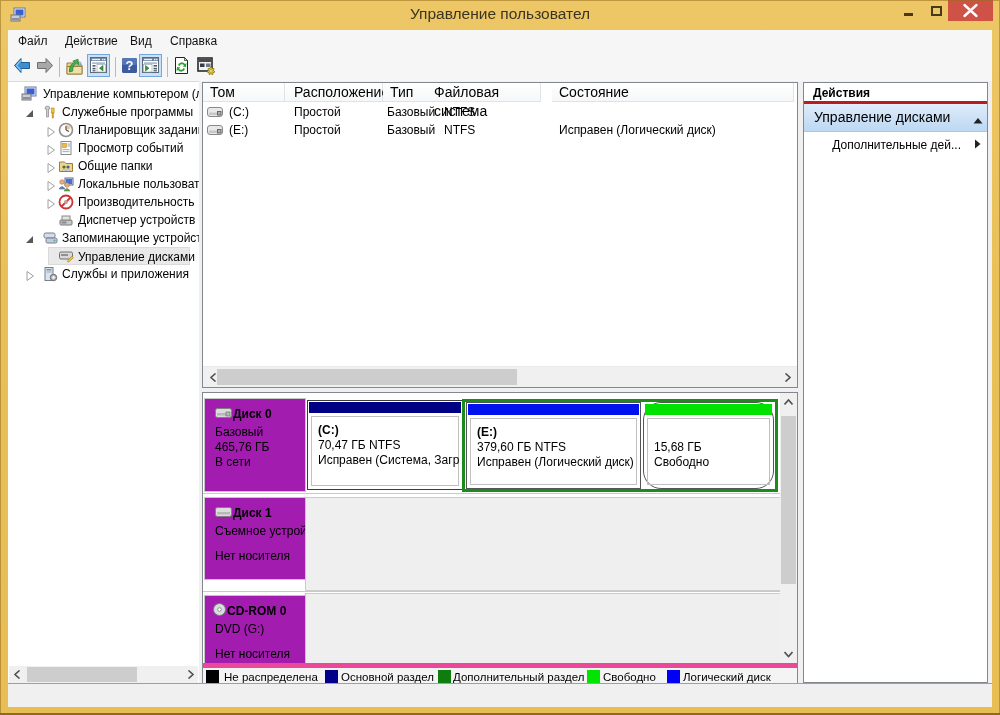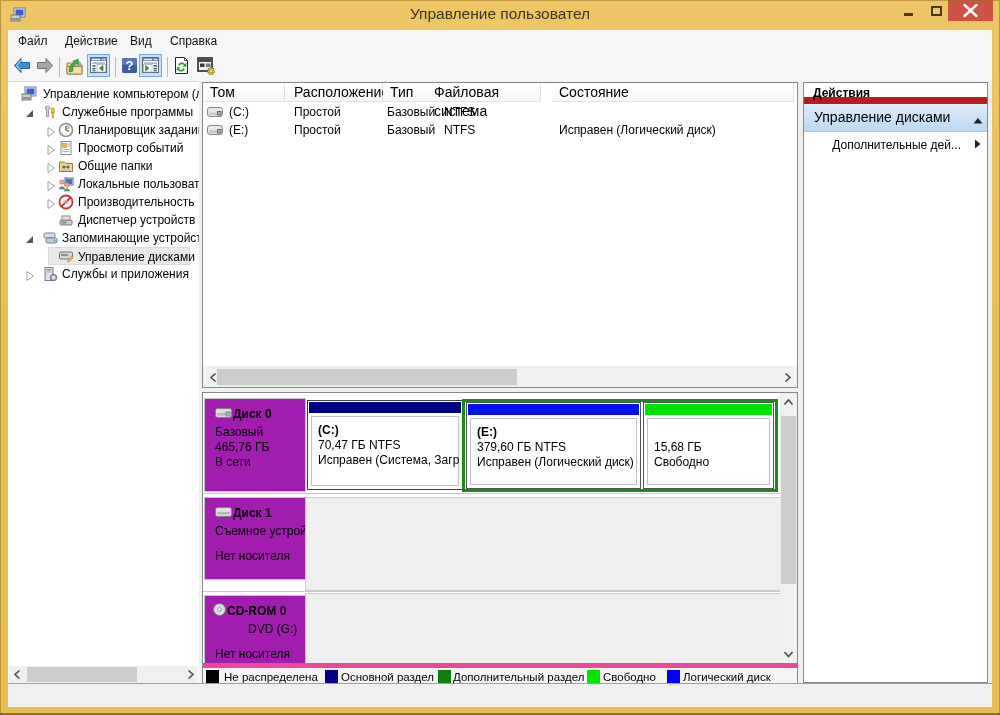--- a/index.html
+++ b/index.html
@@ -45,21 +45,21 @@
   .pstripe{position:absolute;left:1px;top:1px;right:1px;height:11px;}
   .pinner{position:absolute;left:3px;top:15px;right:3px;bottom:3px;border:1px solid #c0c0c0;}
   .ptxt{position:absolute;left:10px;top:22px;line-height:15px;white-space:nowrap;overflow:hidden;}
   
   #legend{left:203px;top:663px;width:594px;height:19px;background:#f4f4f4;border-top:5px solid #ec4899;}
   .lg-sq{position:absolute;top:2px;width:13px;height:13px;}
   .lg-tx{position:absolute;top:3px;font-size:11.5px;}
   
   #actions{left:803px;top:82px;width:185px;height:601px;background:#fff;border:1px solid #828790;box-sizing:border-box;}
   #act-head{position:absolute;left:0;top:0;width:100%;height:21px;line-height:21px;font-weight:bold;
-            border-bottom:7px solid #b91c1c;padding-left:9px;box-sizing:border-box;}
+            border-bottom:3px solid #b91c1c;padding-left:9px;box-sizing:border-box;}
   #act-blue{position:absolute;left:0;top:21px;width:100%;height:28px;line-height:27px;
             background:linear-gradient(#dfecfa,#bcd8f2);border-bottom:1px solid #a8c7e2;
             font-size:14px;padding-left:10px;box-sizing:border-box;}
   #act-sub{position:absolute;left:0;top:50px;width:100%;height:24px;line-height:24px;
            text-align:right;padding-right:26px;box-sizing:border-box;font-size:12px;}
   
   #status{left:8px;top:683px;width:984px;height:23px;background:#f0f0f0;border-top:1px solid #9f9f9f;box-sizing:border-box;}
 </style>
 </head>
 <body>
@@ -323,21 +323,21 @@
     <div class="pstripe" style="background:#000084;"></div>
     <div class="pinner"></div>
     <div class="ptxt"><b>(C:)</b><br>70,47 ГБ NTFS<br>Исправен (Система, Загр</div>
   </div>
   <div class="abs" style="left:259px;top:6px;width:316px;height:93px;border:3px solid #1e8a1e;box-sizing:border-box;"></div>
   <div class="part" style="left:263px;top:9px;width:175px;height:87px;border-color:#555;">
     <div class="pstripe" style="background:#0011ee;"></div>
     <div class="pinner"></div>
     <div class="ptxt"><b>(E:)</b><br>379,60 ГБ NTFS<br>Исправен (Логический диск)</div>
   </div>
-  <div class="part" style="left:440px;top:9px;width:131px;height:87px;border-color:#555;">
+  <div class="part" style="left:440px;top:9px;width:131px;height:87px;border-color:#555;border-radius:18px;">
     <div class="pstripe" style="background:#00e100;"></div>
     <div class="pinner"></div>
     <div class="ptxt">&nbsp;<br>15,68 ГБ<br>Свободно</div>
   </div>
   <div class="psep" style="top:100px;"></div>
 
   <div class="abs" style="left:102px;top:104px;width:476px;height:94px;background:#efefef;border:1px solid #cccccc;box-sizing:border-box;"></div>
   <div class="dbox" style="top:104px;height:83px;">
     <svg style="position:absolute;left:10px;top:9px;" width="17" height="11">
         <rect x="0.5" y="0.5" width="16" height="9" rx="2" fill="#dcdcdc" stroke="#808080"></rect>
@@ -349,21 +349,21 @@
   </div>
   <div class="psep" style="top:198px;"></div>
 
   <div class="abs" style="left:102px;top:200px;width:476px;height:71px;background:#efefef;border:1px solid #cccccc;box-sizing:border-box;"></div>
   <div class="dbox" style="top:202px;height:86px;">
     <svg style="position:absolute;left:7px;top:6px;" width="15" height="15">
         <circle cx="7.5" cy="7.5" r="6" fill="#d8dce2" stroke="#787878"></circle>
         <circle cx="7.5" cy="7.5" r="1.8" fill="#fff" stroke="#909090"></circle>
       </svg>
     <div class="dline" style="left:22px;top:8px;font-weight:bold;">CD-ROM 0</div>
-    <div class="dline" style="top:26px;margin-left:33px;">DVD (G:)</div>
+    <div class="dline" style="top:26px;">DVD (G:)</div>
     <div class="dline" style="top:51px;">Нет носителя</div>
   </div>
 
   <div class="abs sb-track" style="left:577px;top:0;width:17px;height:270px;">
     <svg class="abs" style="left:4px;top:5px;" width="9" height="9">
         <polyline points="0.5,6.5 4.5,2 8.5,6.5" fill="none" stroke="#505050" stroke-width="1.6"></polyline>
       </svg>
     <div class="abs sb-thumb" style="left:1px;top:23px;width:15px;height:168px;"></div>
     <svg class="abs" style="left:4px;top:257px;" width="9" height="9">
         <polyline points="0.5,2 4.5,6.5 8.5,2" fill="none" stroke="#505050" stroke-width="1.6"></polyline>

